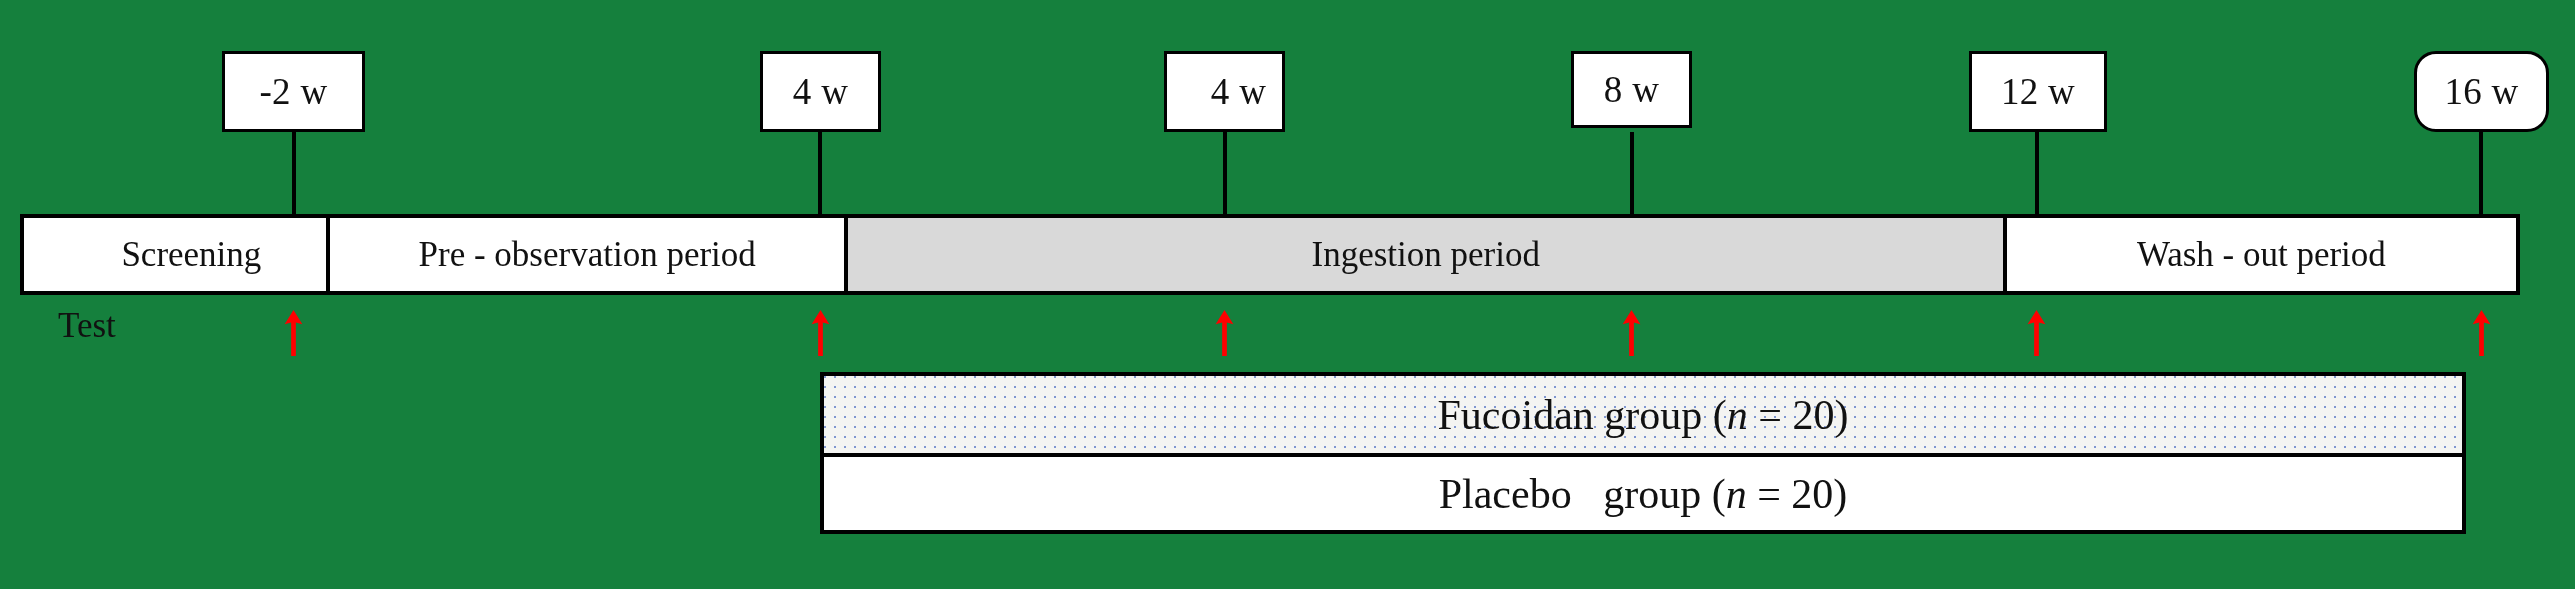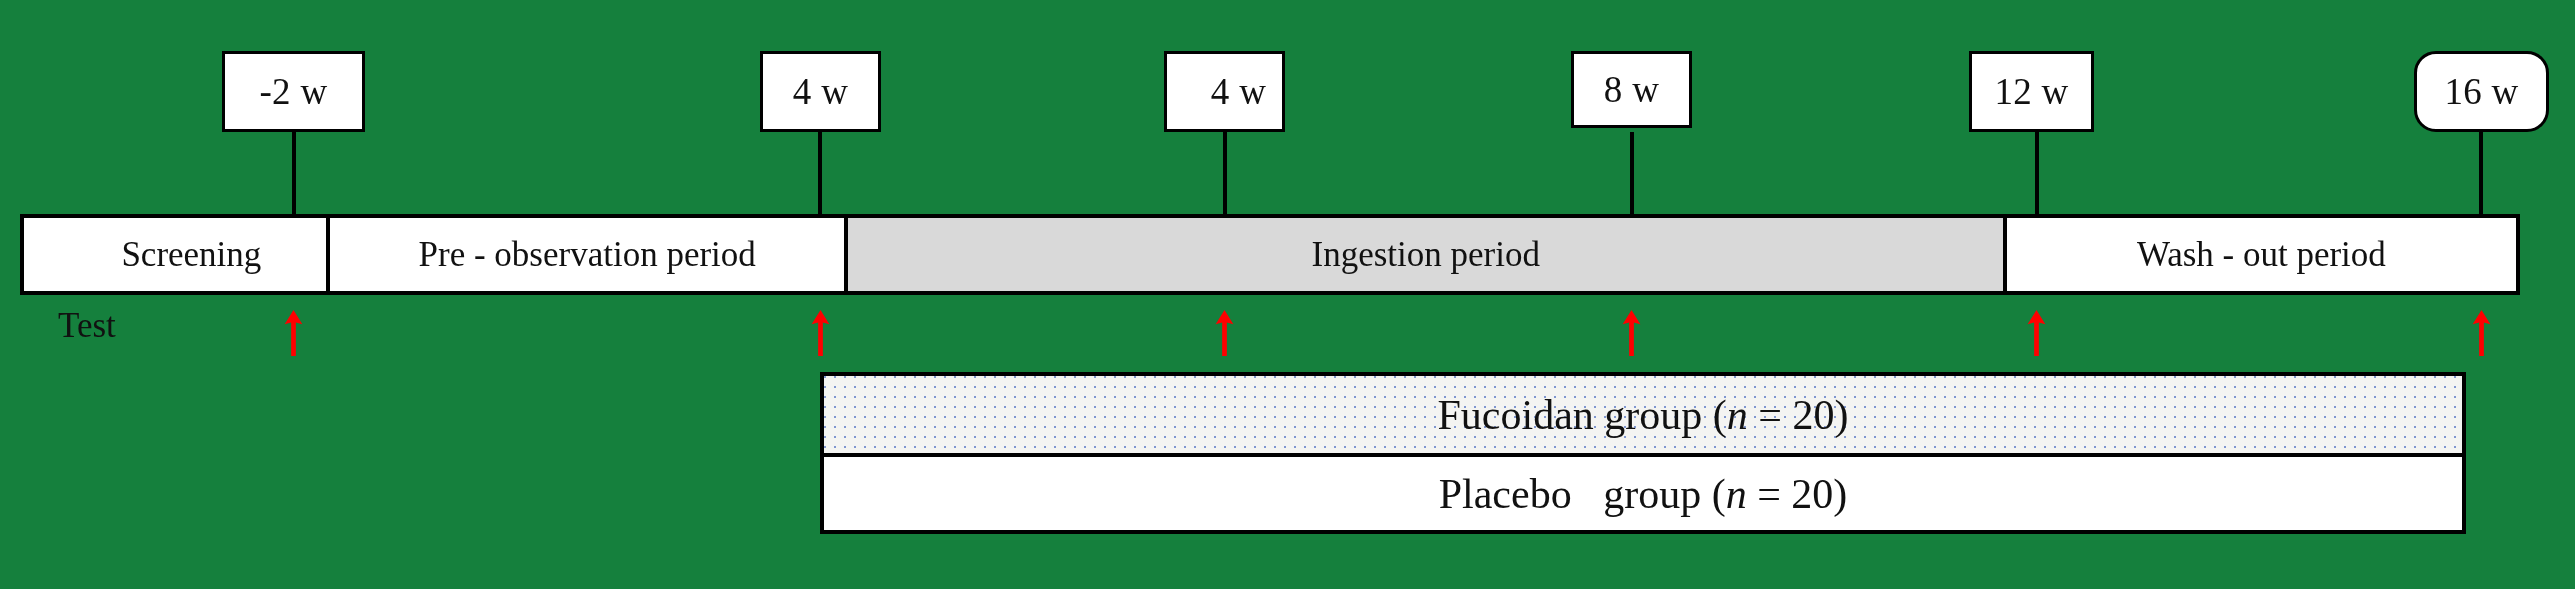--- a/index.html
+++ b/index.html
@@ -131,21 +131,21 @@
       </div>
       <div class="marker-stem" style="left: 818px; top: 132px; height: 86px;"></div>
       <div class="marker-box" style="left: 1164px; top: 51px; width: 121px; height: 81px; padding-left: 28px;">
         <span>4 w</span>
       </div>
       <div class="marker-stem" style="left: 1223px; top: 132px; height: 86px;"></div>
       <div class="marker-box" style="left: 1571px; top: 51px; width: 121px; height: 77px; justify-content: center;">
         <span>8 w</span>
       </div>
       <div class="marker-stem" style="left: 1630px; top: 132px; height: 86px;"></div>
-      <div class="marker-box" style="left: 1969px; top: 51px; width: 125px; height: 81px;">
+      <div class="marker-box" style="left: 1969px; top: 51px; width: 138px; height: 81px;">
         <span>12 w</span>
       </div>
       <div class="marker-stem" style="left: 2035px; top: 132px; height: 86px;"></div>
       <div class="marker-box" style="left: 2414px; top: 51px; width: 135px; height: 81px; border-radius: 22px;">
         <span>16 w</span>
       </div>
       <div class="marker-stem" style="left: 2479px; top: 132px; height: 86px;"></div>
     </div>
 
   <div id="timeline-bar">

